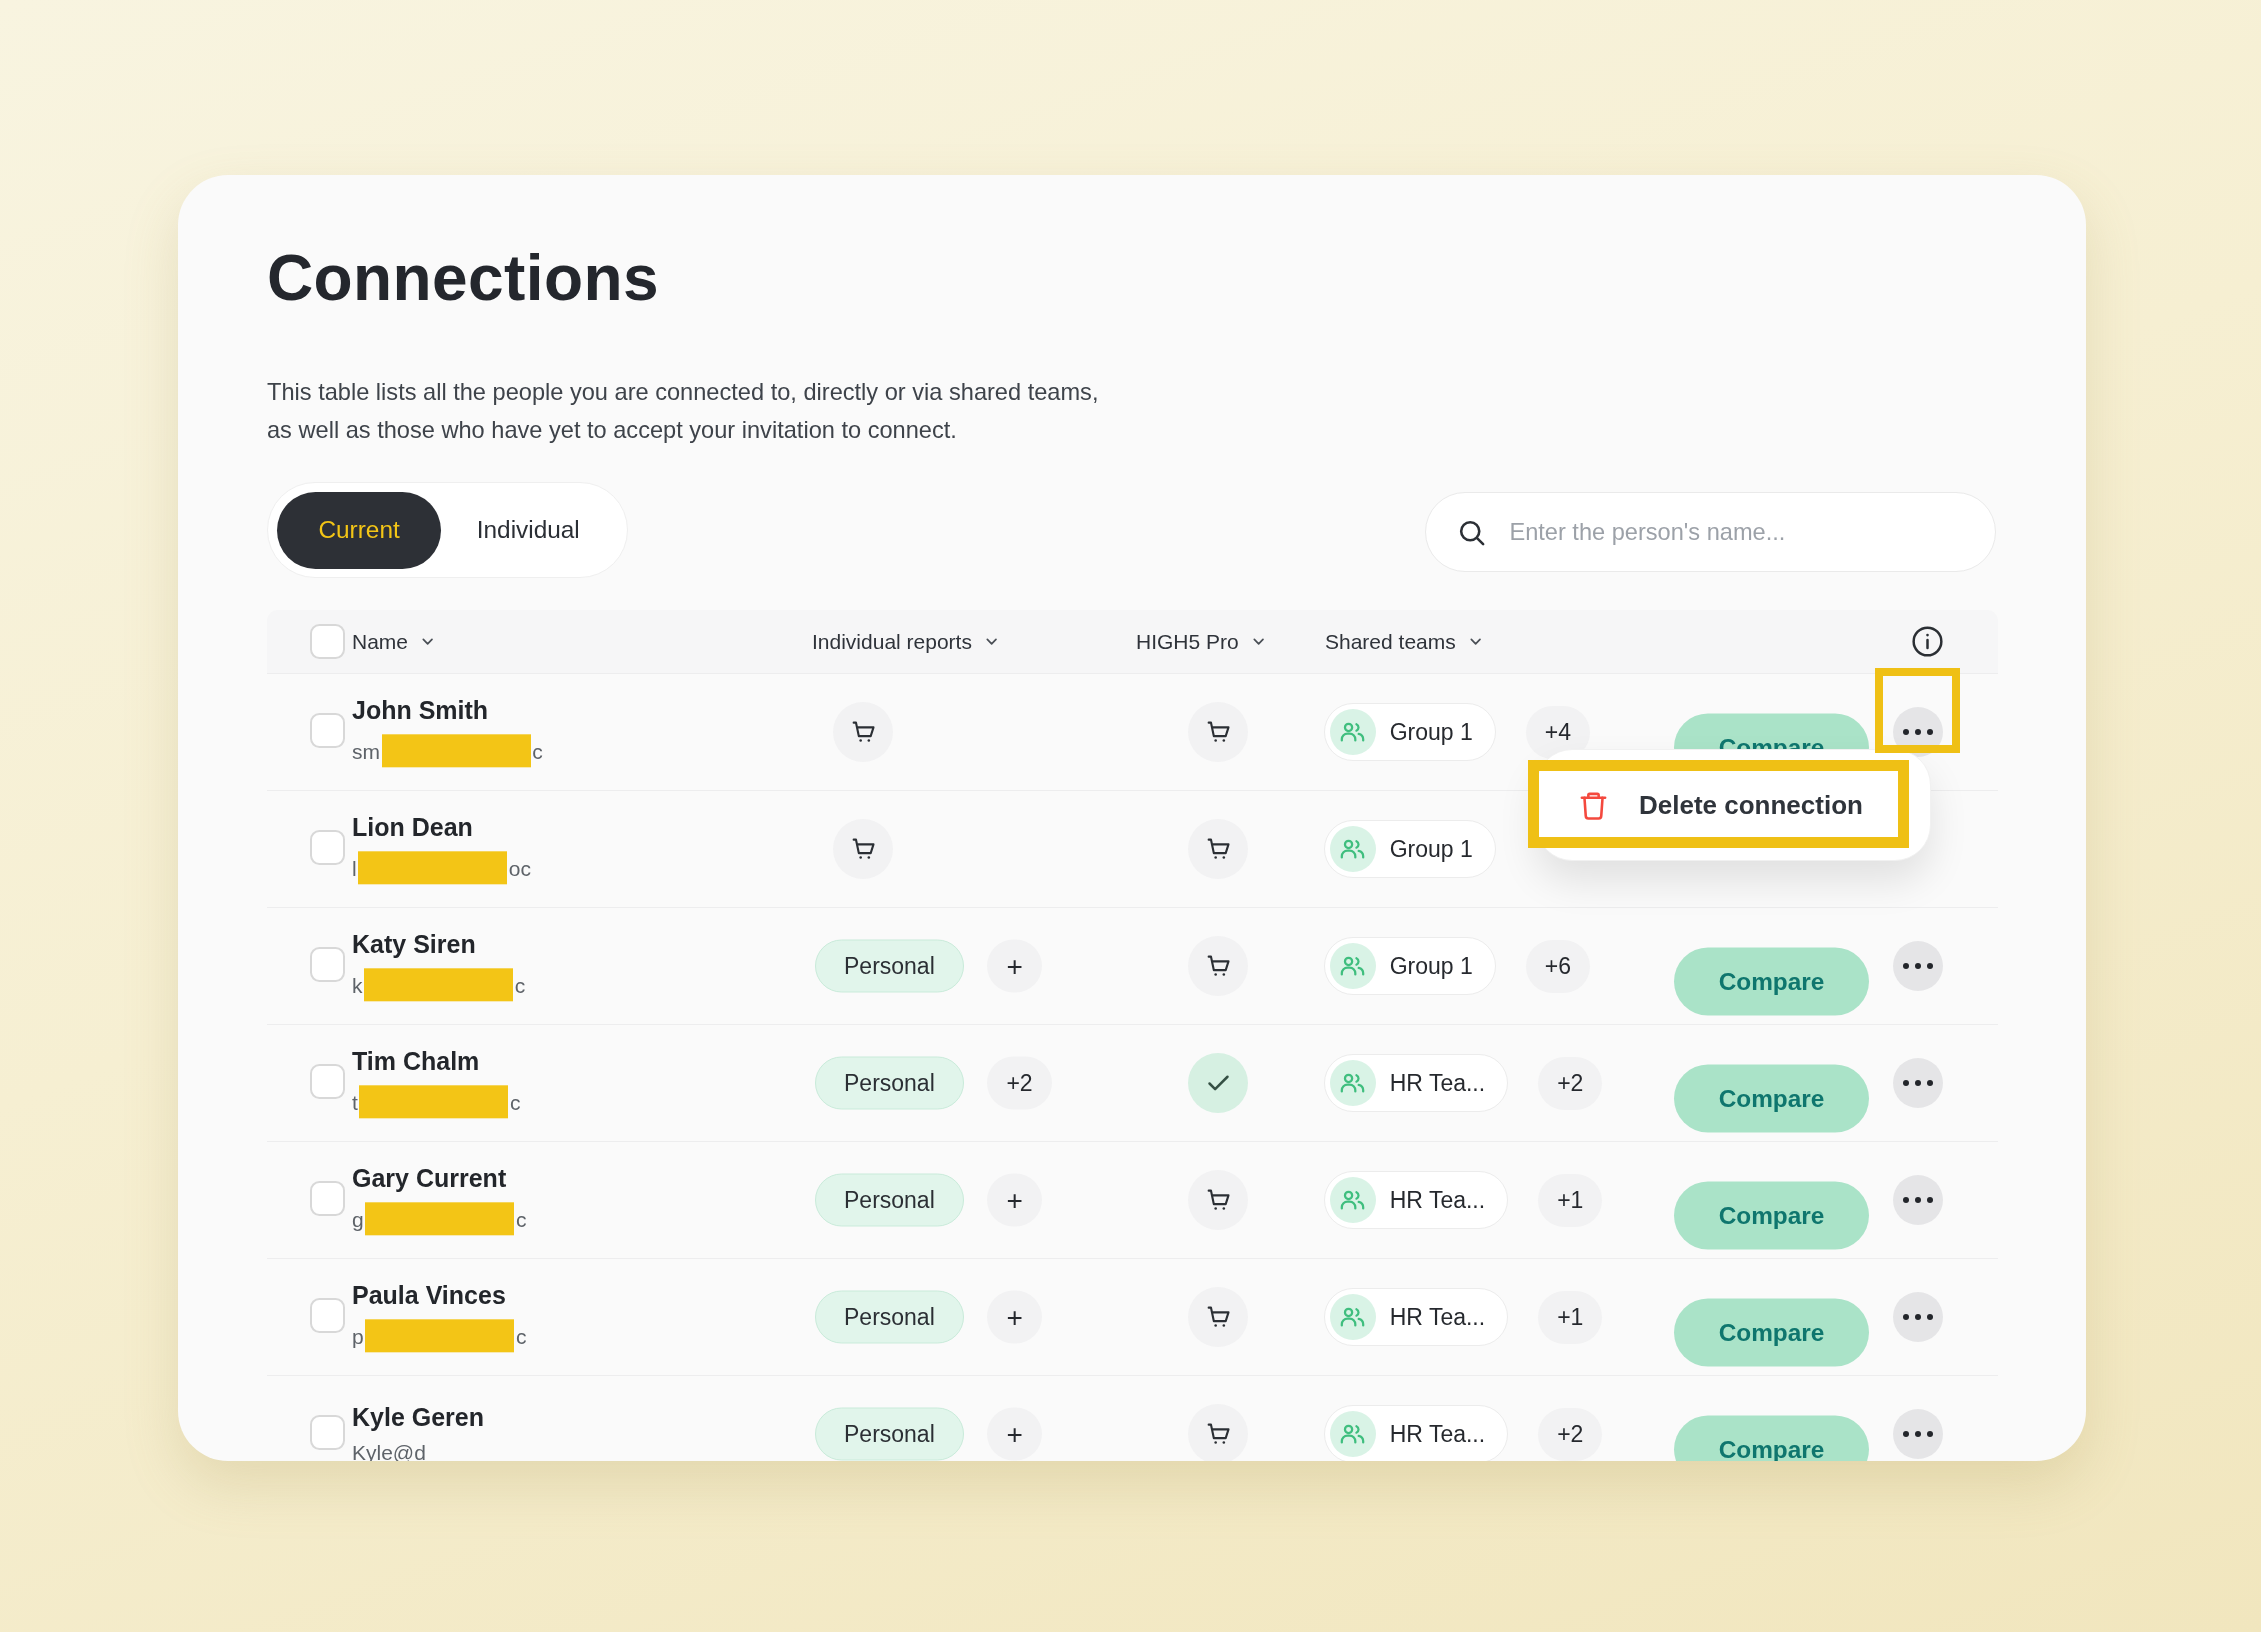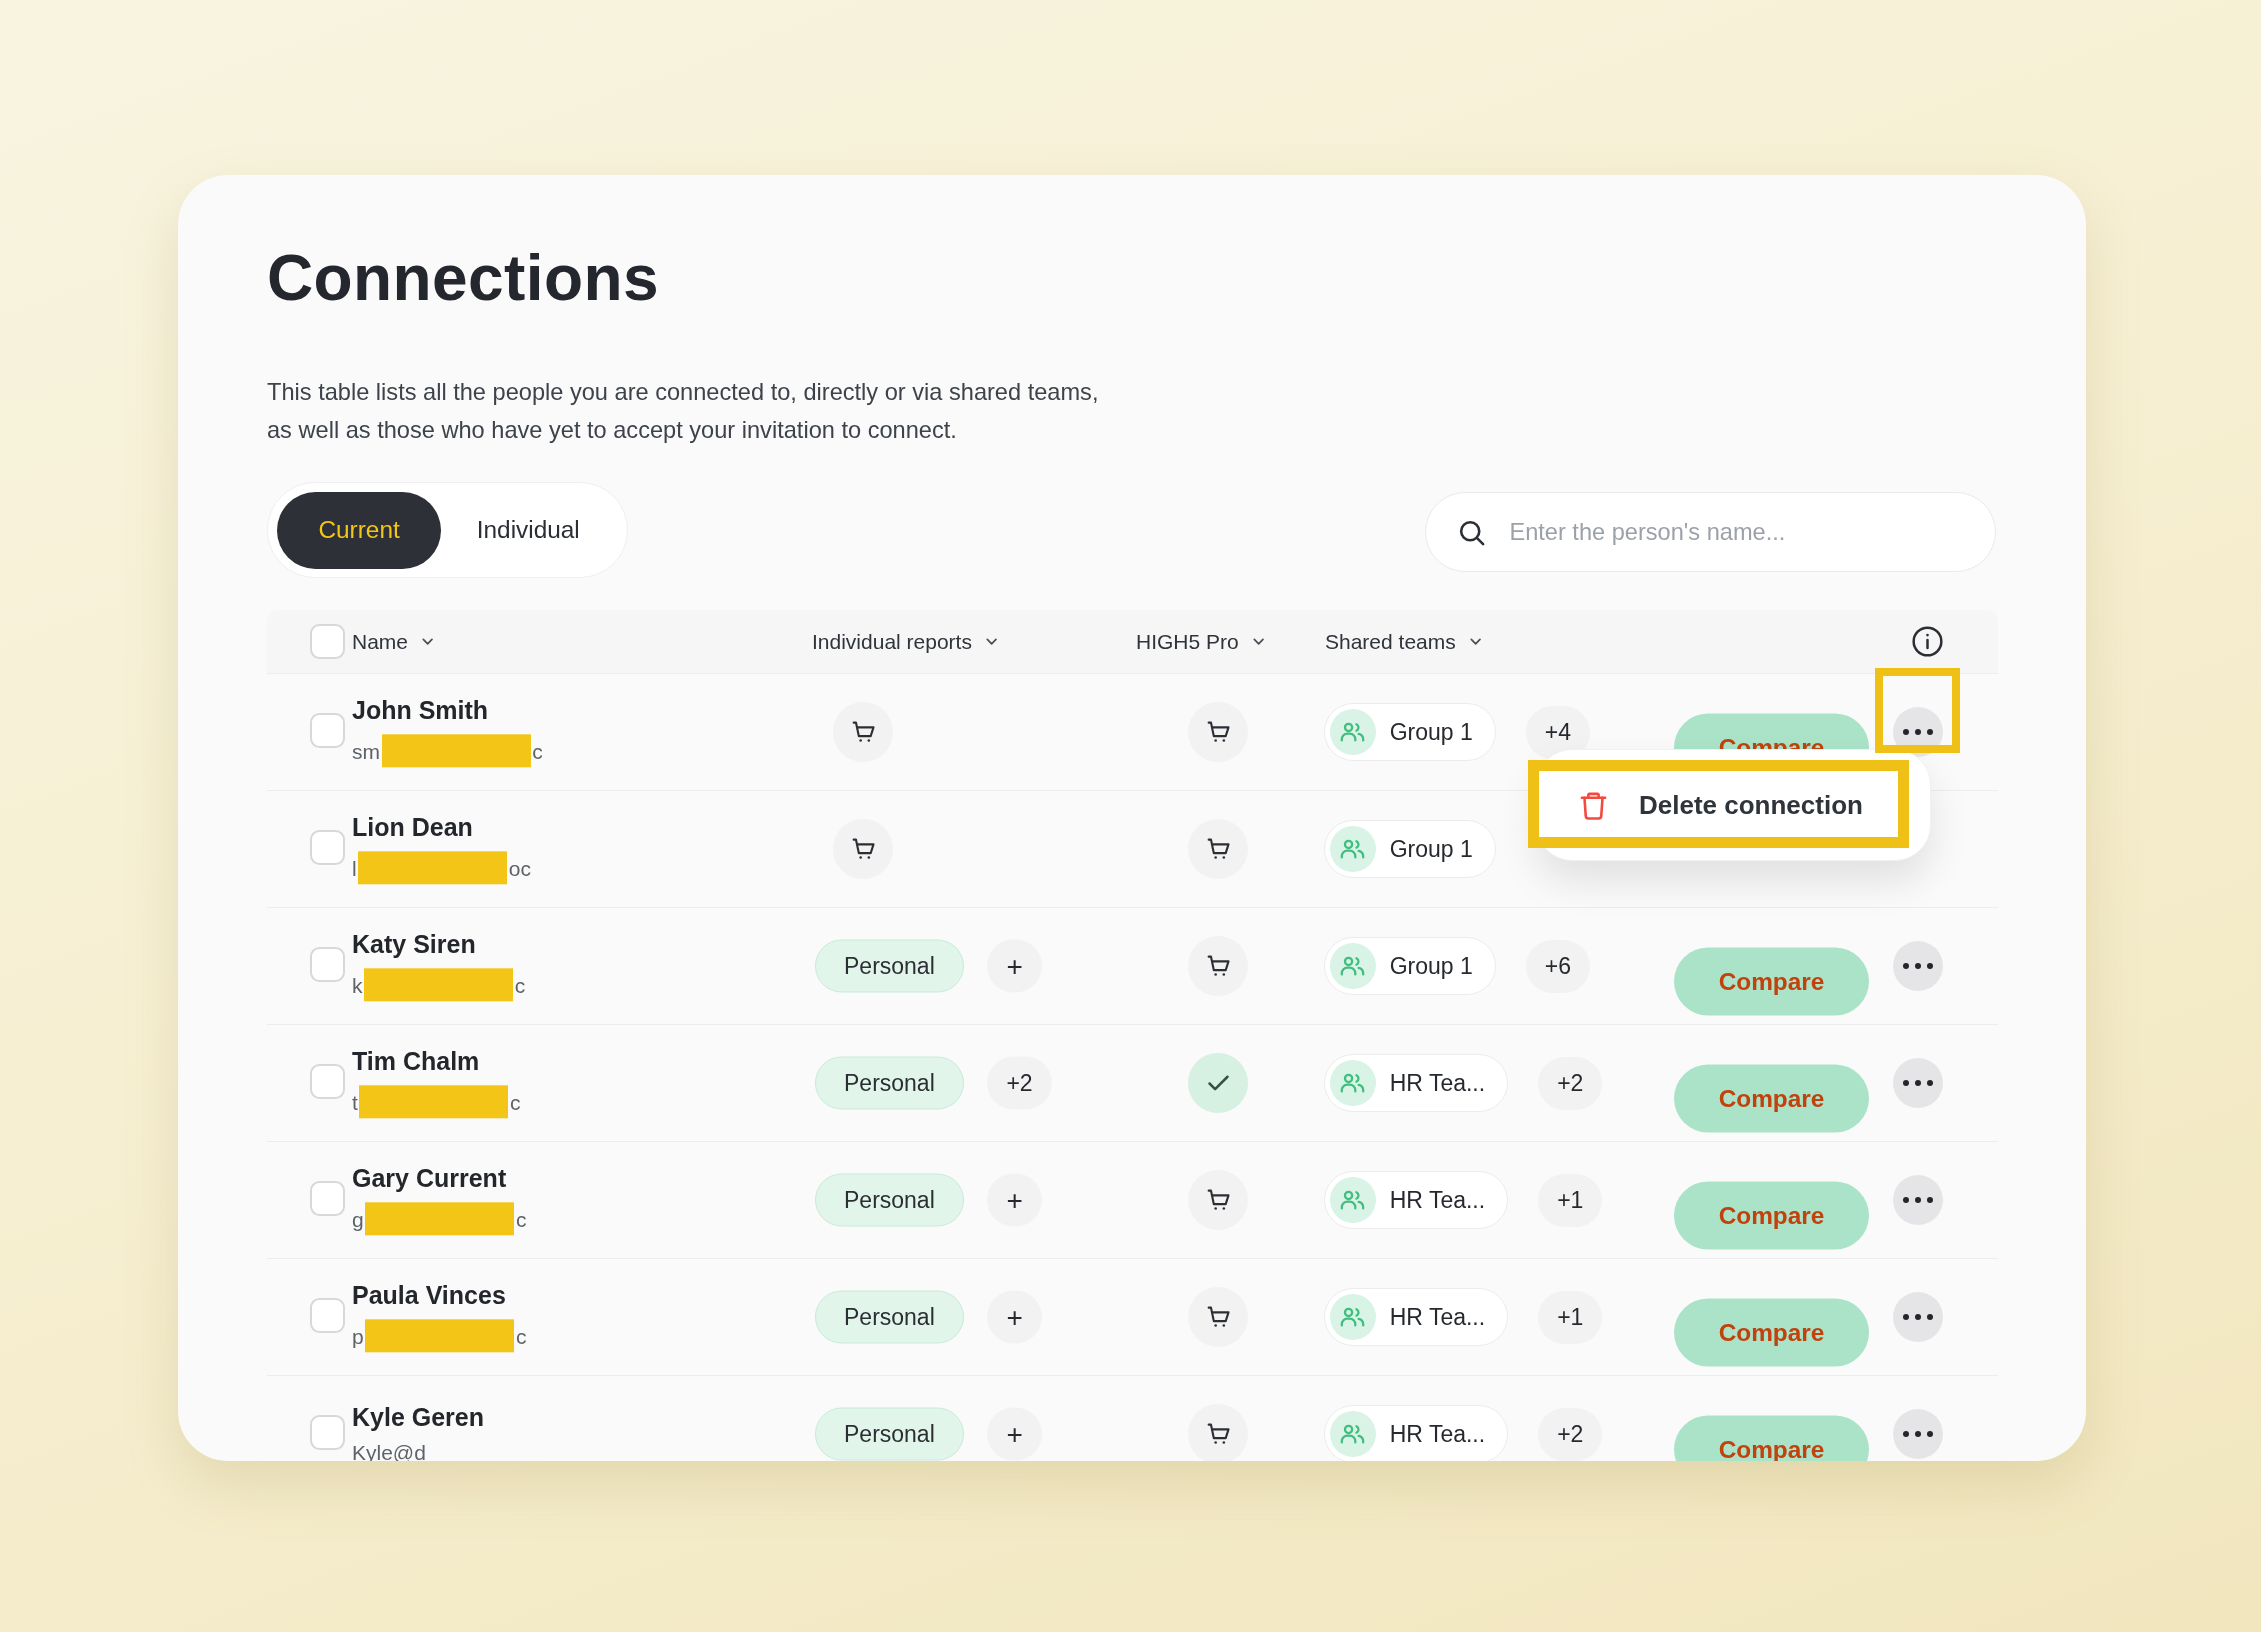--- a/index.html
+++ b/index.html
@@ -47,21 +47,21 @@
     display:flex;align-items:center;padding:12px 28px;font-size:23px;color:#2B2F34;}
   .pill-gray{height:53px;min-width:53px;border-radius:27px;background:#F2F2F3;display:flex;align-items:center;justify-content:center;
     padding:0 19px;font-size:23px;color:#26292E;box-sizing:border-box;cursor:pointer;}
   .circle-gray{width:60px;height:60px;border-radius:50%;background:#F2F2F3;display:flex;align-items:center;justify-content:center;}
   .circle-mint{width:60px;height:60px;border-radius:50%;background:#D6F0E2;display:flex;align-items:center;justify-content:center;}
   .team-pill{height:58px;border-radius:29px;background:#FFF;border:1.6px solid #ECECEC;box-sizing:border-box;
     display:flex;align-items:center;gap:14px;padding:3.1px 22px 3.1px 4.7px;cursor:pointer;}
   .team-ic{width:46px;height:46px;border-radius:50%;background:#D9F3E6;display:flex;align-items:center;justify-content:center;}
   .team-label{font-size:23px;color:#26292E;white-space:nowrap;}
   .btn-compare{border:0;cursor:pointer;width:195px;height:68px;border-radius:35px;background:#AAE3C8;
-    font-family:inherit;font-size:24.4px;font-weight:700;color:#c2410c;margin-top:31px;}
+    font-family:inherit;font-size:24.4px;font-weight:700;color:#0f766e;margin-top:31px;}
   .dots-btn{width:50px;height:50px;border-radius:50%;background:#E5E5E7;border:0;cursor:pointer;
     display:flex;align-items:center;justify-content:center;gap:5.5px;}
   .dot{width:6.3px;height:6.3px;border-radius:50%;background:#23262B;}
   .popup{position:absolute;left:1536px;top:749px;width:395px;height:112px;background:#FFF;border:1.6px solid #F1F1F1;
     border-radius:36px;box-shadow:0 20.4px 39px rgba(0,0,0,.10);display:flex;align-items:center;gap:30px;
     padding-left:41px;box-sizing:border-box;z-index:40;cursor:pointer;}
   .popup-label{font-size:26px;font-weight:600;color:#2F343B;}
   .hl{position:absolute;z-index:60;border:9.4px solid #EFC015;box-sizing:border-box;}
   .hl-dots{left:1875px;top:668px;width:85px;height:85px;border-width:8.6px;}
   .hl-popup{left:1528px;top:760px;width:381px;height:88px;border-width:11px;}

